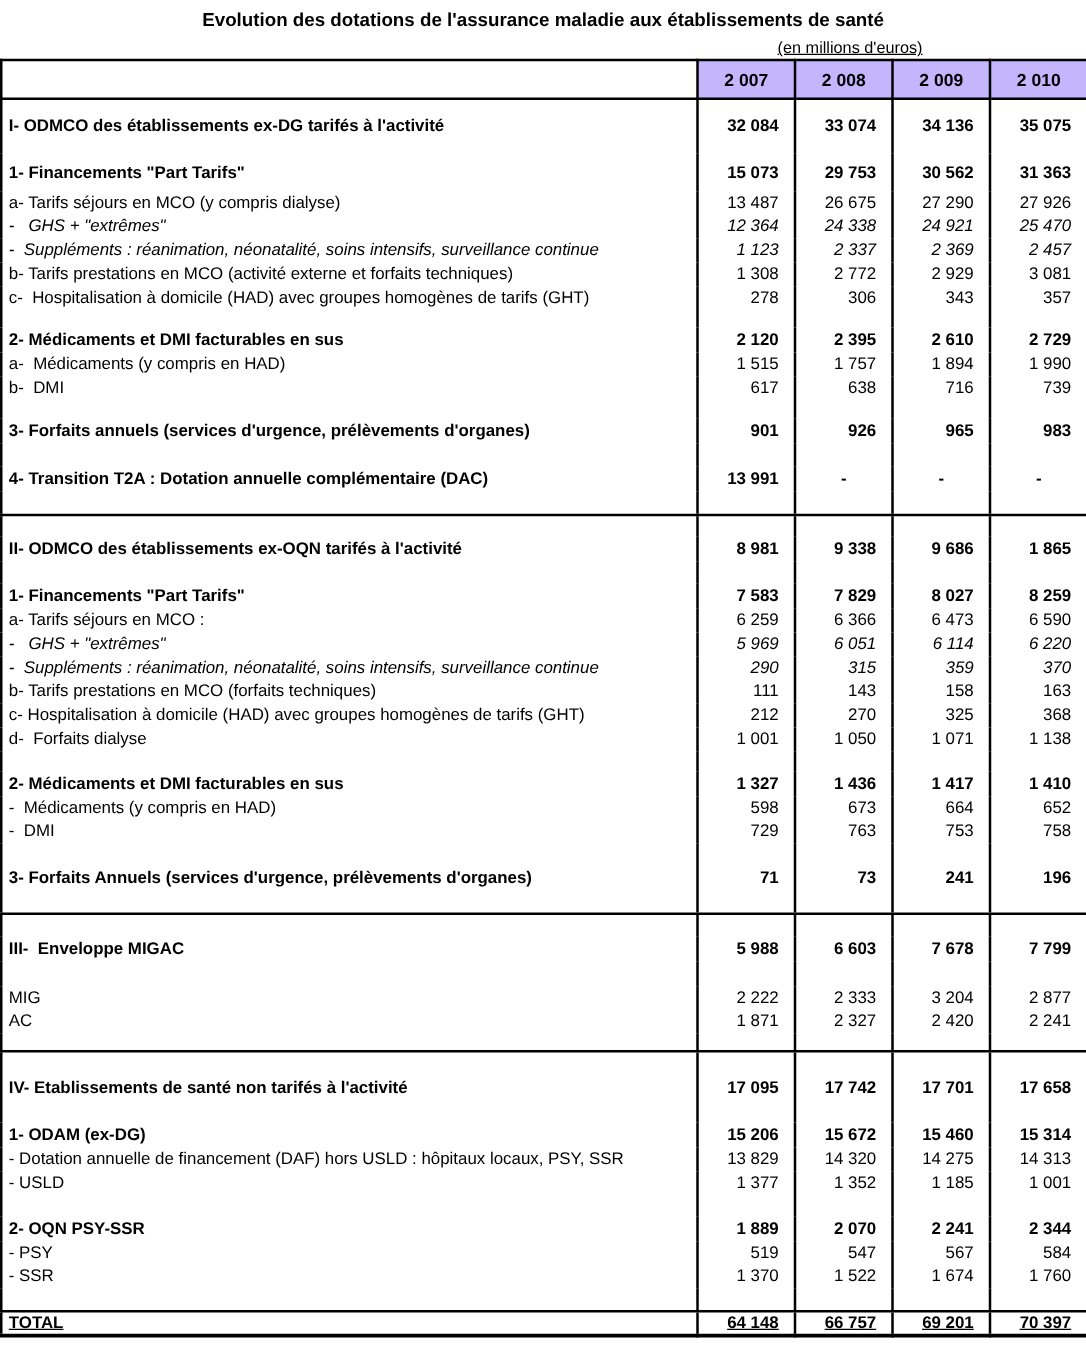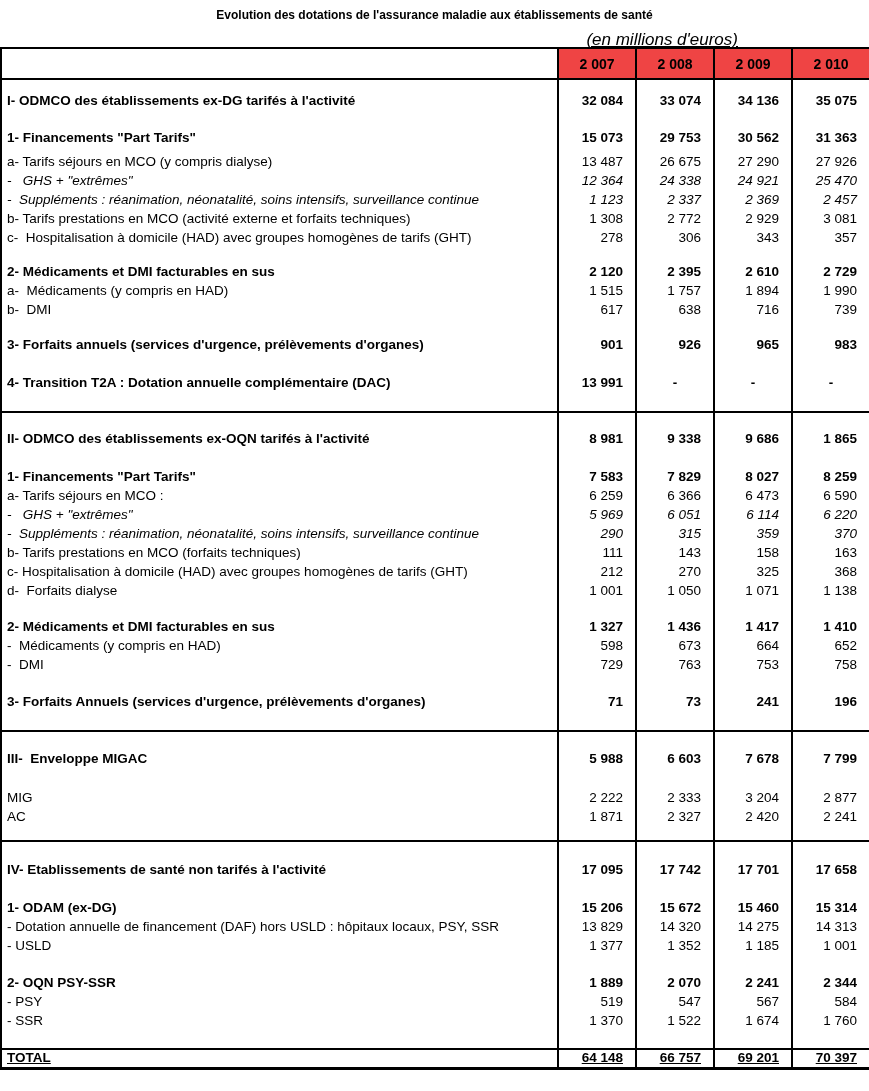--- a/index.html
+++ b/index.html
@@ -2,35 +2,35 @@
 <html><head>
 <meta charset="utf-8">
 <style>
   html,body{margin:0;padding:0;background:#fff;}
   .page{
     position:relative;width:869px;height:1091px;background:#fff;
     font-family:"Liberation Sans",sans-serif;color:#000;overflow:hidden;
   }
   .title{
     position:absolute;top:8px;left:0;width:100%;text-align:center;
-    font-weight:bold;font-size:12px;letter-spacing:0px;
+    font-weight:bold;font-size:15px;letter-spacing:0px;
   }
   .unit-note{
     position:absolute;top:30px;right:131px;
-    font-style:italic;text-decoration:underline;font-size:17px;
+    text-decoration:underline;font-size:13px;
   }
   table.main{
     position:absolute;top:47px;left:0;width:869px;
     border-collapse:collapse;table-layout:fixed;
     border:2px solid #000;border-bottom:3px solid #000;
   }
   col.c-label{width:557px;}
   col.c-year{width:78px;}
   th{
-    background:#ef4444;font-size:14px;font-weight:bold;height:29px;
+    background:#c4b5fd;font-size:14px;font-weight:bold;height:29px;
     border:2px solid #000;padding:0;text-align:center;vertical-align:middle;
   }
   th.corner{background:#fff;}
   td{
     padding:0;font-size:13.5px;vertical-align:middle;line-height:1.05;
   }
   td.label{
     padding-left:5px;white-space:pre;overflow:hidden;text-align:left;
   }
   td.val{

